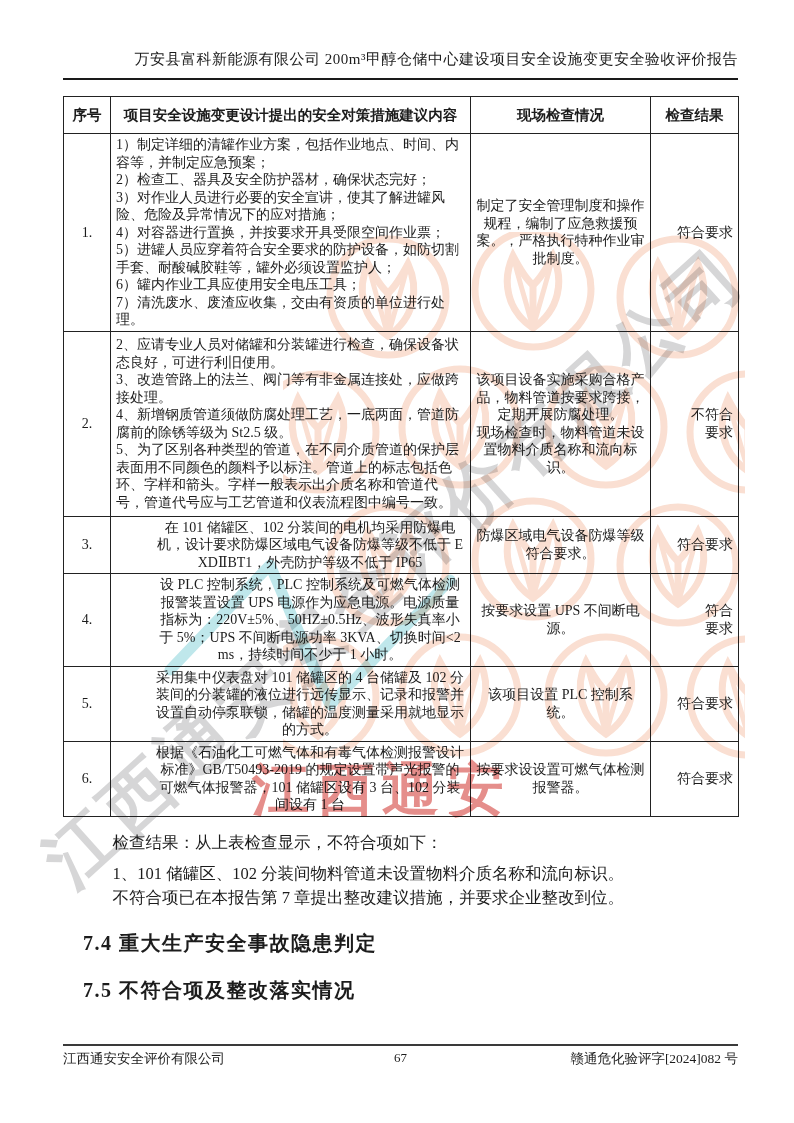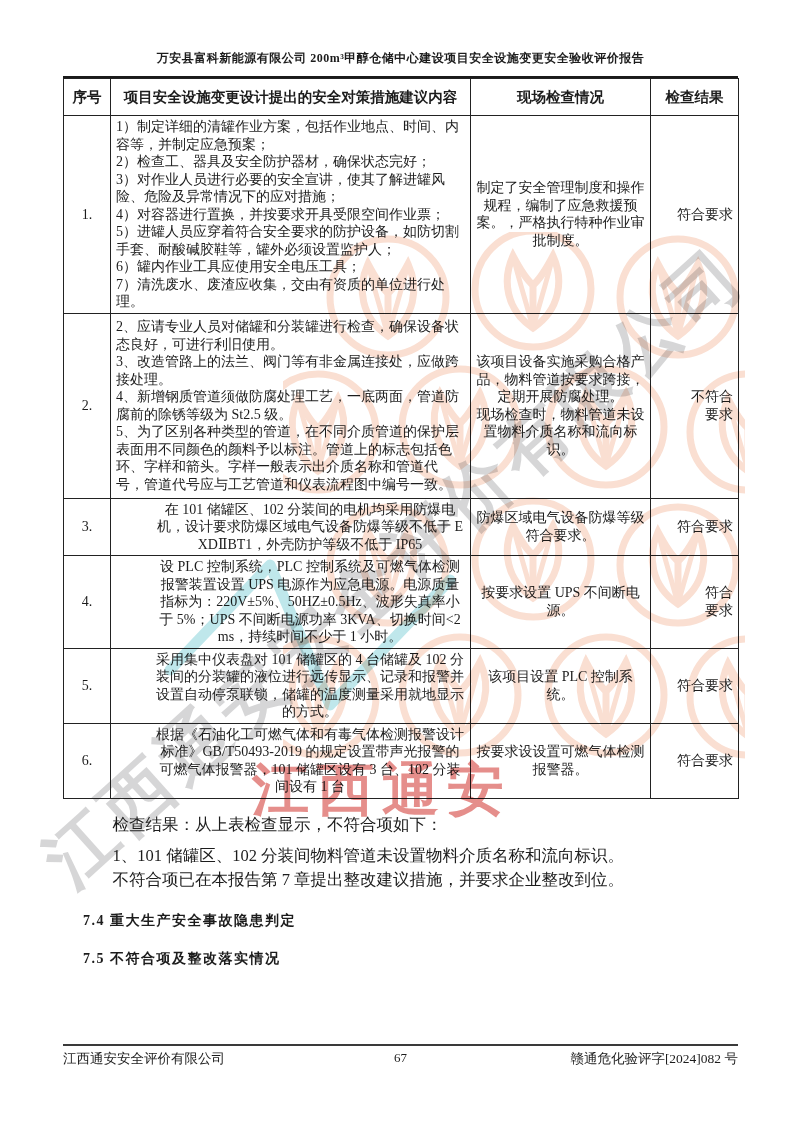--- a/index.html
+++ b/index.html
@@ -1,44 +1,44 @@
 <!DOCTYPE html>
 <html><head>
 <meta charset="utf-8">
 <style>
   html,body{margin:0;padding:0;background:#e8e8e8;}
   .page{
     position:relative;width:794px;height:1123px;margin:0 auto;background:#ffffff;
     font-family:"Liberation Serif","DejaVu Serif",serif;color:#1c1c1c;overflow:hidden;
   }
   .content{position:absolute;left:63px;top:0;width:675px;z-index:2;}
-  .doc-title{margin-top:50px;text-align:center;font-size:12px;font-weight:bold;letter-spacing:.5px;white-space:nowrap;}
+  .doc-title{margin-top:50px;text-align:right;font-size:15px;font-weight:normal;letter-spacing:.5px;white-space:nowrap;}
   .title-rule{border-bottom:2.5px solid #1a1a1a;margin-top:9px;}
 
-  table.check-table{margin-top:0;width:675px;border-collapse:collapse;table-layout:fixed;}
+  table.check-table{margin-top:16px;width:675px;border-collapse:collapse;table-layout:fixed;}
   .check-table col.c1{width:47px}.check-table col.c2{width:360px}
   .check-table col.c3{width:180px}.check-table col.c4{width:88px}
   .check-table th,.check-table td{
     border:1.5px solid #222;font-size:14px;line-height:1.25;padding:2px 5px;
     vertical-align:middle;overflow-wrap:anywhere;word-break:break-all;
   }
   .check-table th{font-weight:bold;text-align:center;height:32px;font-size:14.5px;}
   td.c-no{text-align:center;}
   td.c-measure{text-align:left;white-space:pre-line;}
   td.c-measure.center{text-align:center;padding-left:44px;}
   td.c-insp{text-align:center;white-space:pre-line;}
   td.c-res{text-align:right;white-space:pre-line;}
   tr.r1{height:190px}tr.r2{height:185px}tr.r3{height:52px}
   tr.r4{height:76px}tr.r5{height:52px}tr.r6{height:55px}
 
   .para{margin:0;font-size:16.5px;line-height:1.45;}
   .p-result{margin-top:14px;text-indent:3em;}
   .p-item{margin-top:8px;text-indent:3em;}
   .p-rect{text-indent:3em;}
-  .sec-head{margin:20px 0 0 20px;font-size:14px;font-weight:bold;letter-spacing:1.5px;}
+  .sec-head{margin:20px 0 0 20px;font-size:20px;font-weight:bold;letter-spacing:1.5px;}
   .p-sec{margin-top:8px;text-indent:2.6em;line-height:2.62;font-size:16.5px;}
 
   .footer{position:absolute;left:63px;top:1044px;width:675px;border-top:2px solid #3a3a3a;
     display:flex;justify-content:space-between;padding-top:4px;font-size:13.5px;z-index:2;}
   .footer .pg{position:absolute;left:50%;transform:translateX(-50%);font-size:13px;text-align:right;}
 
   
   .wm-diagonal{
     position:absolute;left:-110px;top:520px;width:1010px;z-index:1;
     transform:rotate(-42deg);transform-origin:center;

